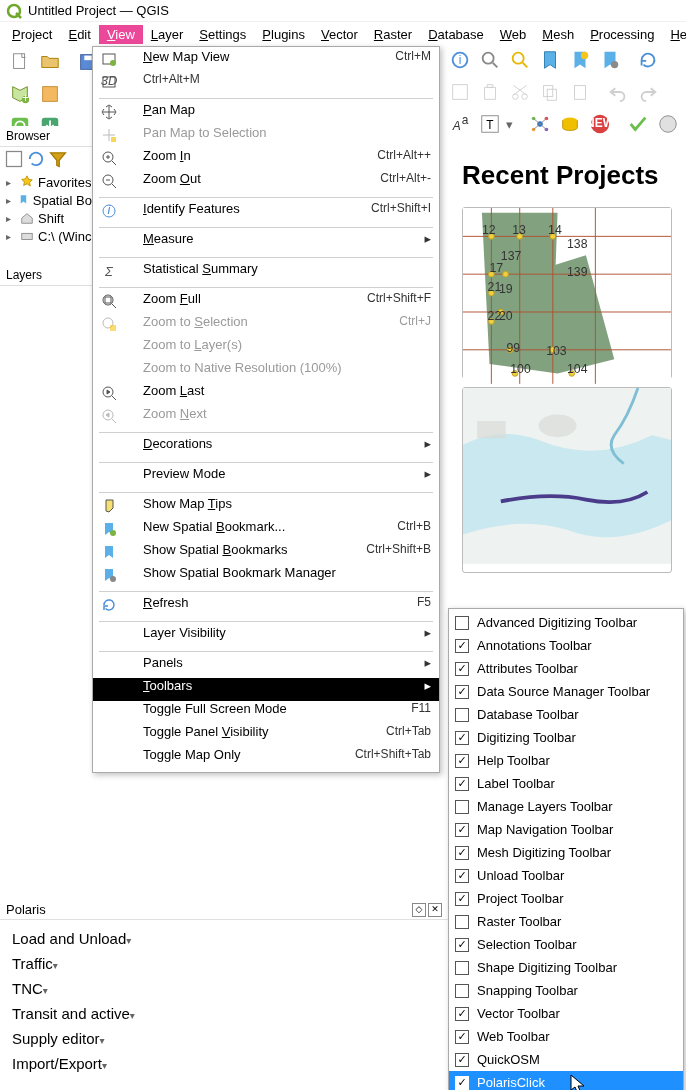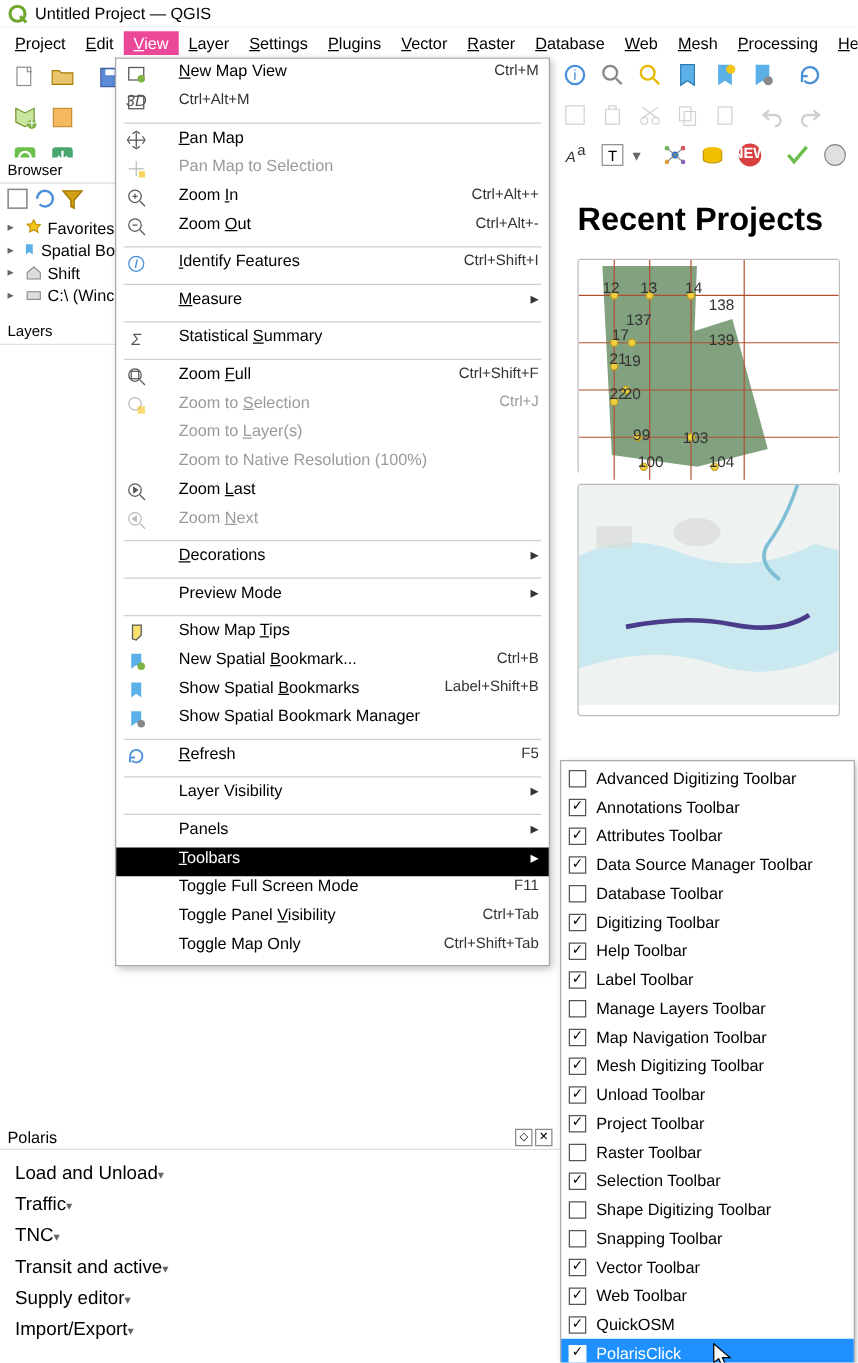--- a/index.html
+++ b/index.html
@@ -304,21 +304,21 @@
       </div>
       <div class="row">
         <span class="tri">▸</span>
         <span style="width:14px;height:14px"><svg viewBox="0 0 16 16">
             <rect x="2" y="5" width="12" height="7" fill="#ddd" stroke="#888"></rect>
           </svg></span>
         <span>C:\ (Winc</span>
       </div>
     </div>
 
-  <div class="panel-title" style="margin-top:8px;">Layers</div>
+  <div class="panel-title" style="margin-top:18px;">Layers</div>
   <div class="layers-tools">
     <span class="sm"><svg viewBox="0 0 16 16">
           <path d="M3 13l8-8 2 2-8 8z" fill="#c89060" stroke="#8a5a30"></path>
         </svg></span>
     <span class="sm"><svg viewBox="0 0 16 16">
           <rect x="2" y="3" width="12" height="3" fill="none" stroke="#888"></rect>
           <rect x="2" y="9" width="12" height="3" fill="none" stroke="#888"></rect>
         </svg></span>
     <span class="sm"><svg viewBox="0 0 16 16">
           <text x="8" y="12" font-size="11" text-anchor="middle" fill="#d4a017">ε</text>
@@ -570,21 +570,21 @@
       <span class="lbl">New Spatial <span class="ul">B</span>ookmark...</span>
       <span class="sc">Ctrl+B</span>
     </div>
     <div class="mi">
       <span class="ico">
         <svg viewBox="0 0 16 16">
           <path d="M4 2h8v12l-4-3-4 3z" fill="#5bb0e8"></path>
         </svg>
       </span>
       <span class="lbl">Show Spatial <span class="ul">B</span>ookmarks</span>
-      <span class="sc">Label+Shift+B</span>
+      <span class="sc">Ctrl+Shift+B</span>
     </div>
     <div class="mi">
       <span class="ico">
         <svg viewBox="0 0 16 16">
           <path d="M4 2h8v12l-4-3-4 3z" fill="#5bb0e8"></path>
           <circle cx="12" cy="12" r="3" fill="#888"></circle>
         </svg>
       </span>
       <span class="lbl">Show Spatial Bookmark Manager</span>
     </div>

